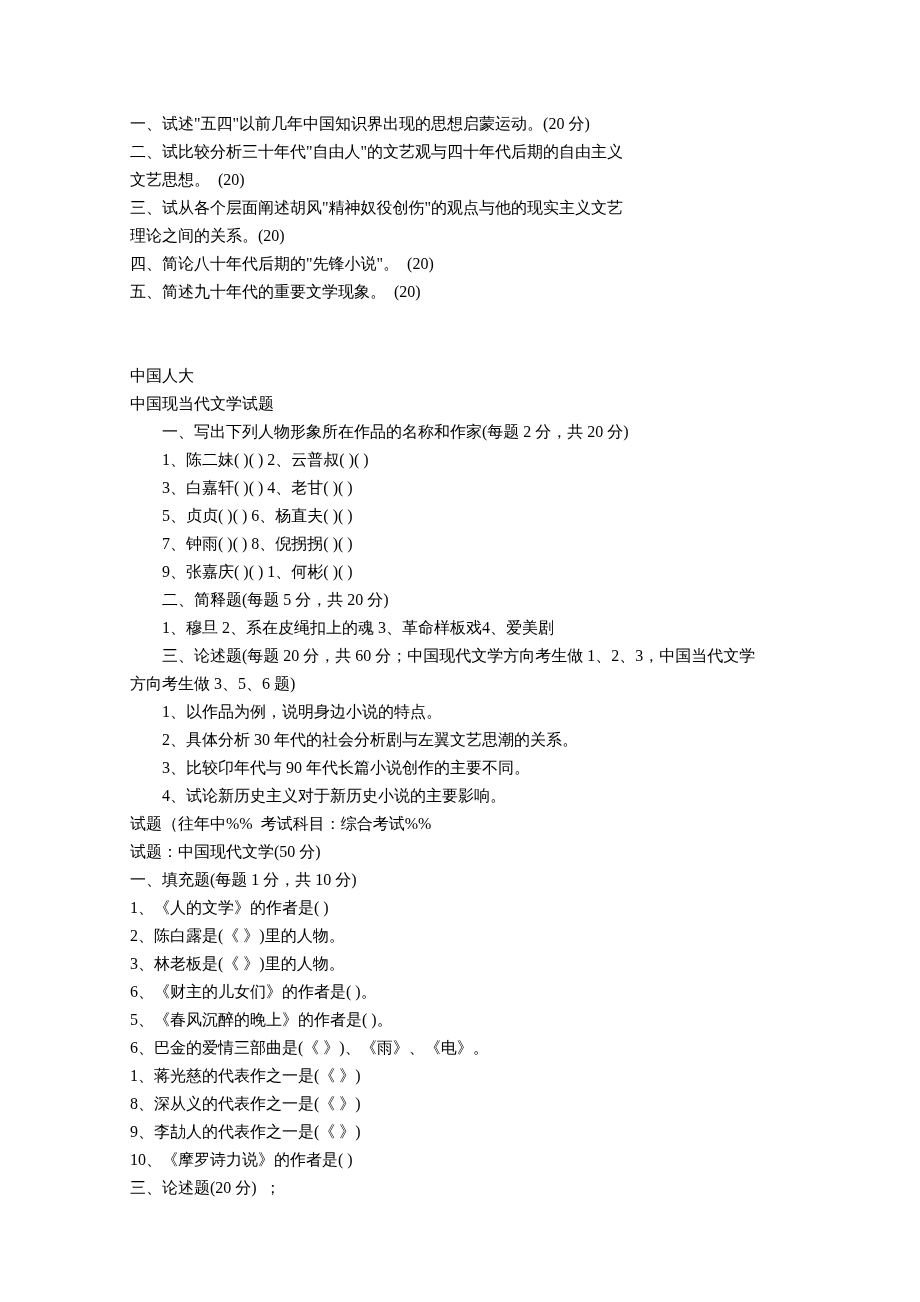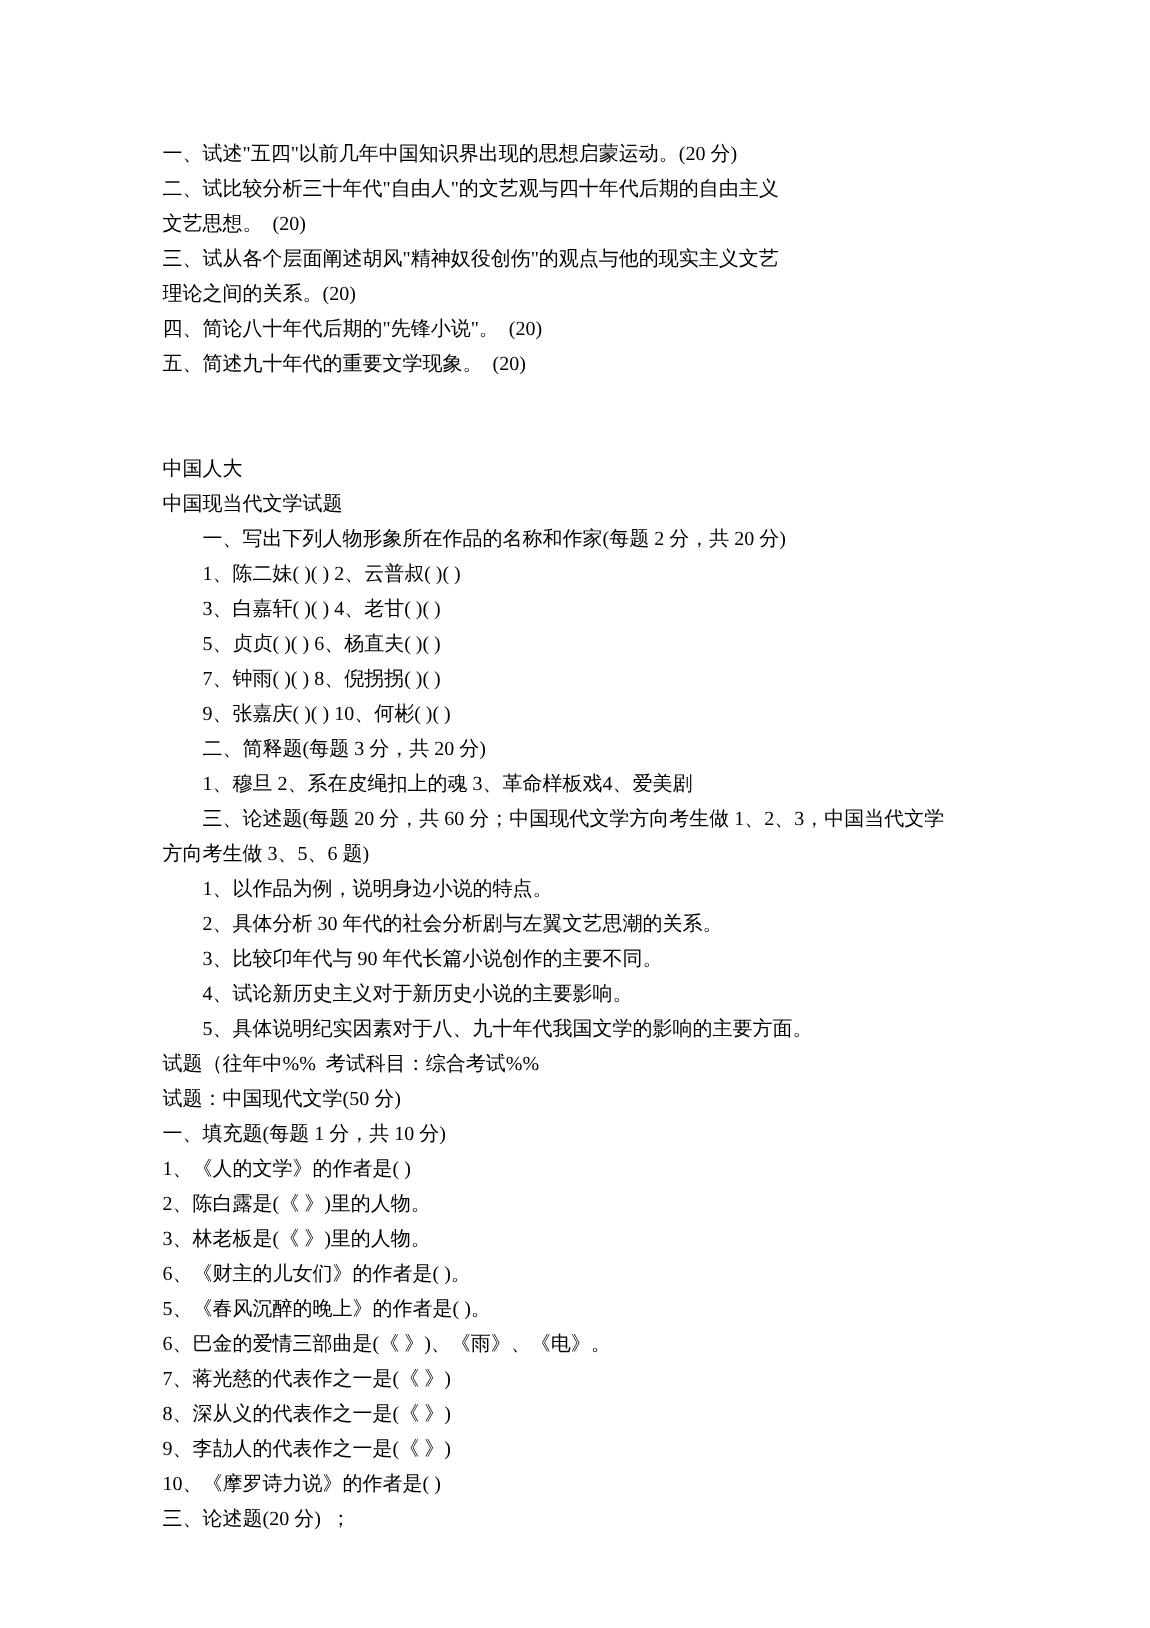--- a/index.html
+++ b/index.html
@@ -44,39 +44,38 @@
   <div class="gap"></div>
   <div class="gap"></div>
 
   <div class="line">中国人大</div>
   <div class="line">中国现当代文学试题</div>
   <div class="line indent">一、写出下列人物形象所在作品的名称和作家(每题 2 分，共 20 分)</div>
   <div class="line indent">1、陈二妹( )( ) 2、云普叔( )( )</div>
   <div class="line indent">3、白嘉轩( )( ) 4、老甘( )( )</div>
   <div class="line indent">5、贞贞( )( ) 6、杨直夫( )( )</div>
   <div class="line indent">7、钟雨( )( ) 8、倪拐拐( )( )</div>
-  <div class="line indent">9、张嘉庆( )( ) 10、何彬( )( )</div>
-  <div class="line indent">二、简释题(每题 3 分，共 20 分)</div>
+  <div class="line indent">9、张嘉庆( )( ) 1、何彬( )( )</div>
+  <div class="line indent">二、简释题(每题 5 分，共 20 分)</div>
   <div class="line indent">1、穆旦 2、系在皮绳扣上的魂 3、革命样板戏4、爱美剧</div>
   <div class="line indent">三、论述题(每题 20 分，共 60 分；中国现代文学方向考生做 1、2、3，中国当代文学</div>
   <div class="line">方向考生做 3、5、6 题)</div>
   <div class="line indent">1、以作品为例，说明身边小说的特点。</div>
   <div class="line indent">2、具体分析 30 年代的社会分析剧与左翼文艺思潮的关系。</div>
   <div class="line indent">3、比较卬年代与 90 年代长篇小说创作的主要不同。</div>
   <div class="line indent">4、试论新历史主义对于新历史小说的主要影响。</div>
-  <div class="line indent">5、具体说明纪实因素对于八、九十年代我国文学的影响的主要方面。</div>
 
   <div class="line">试题（往年中%%  考试科目：综合考试%%</div>
   <div class="line">试题：中国现代文学(50 分)</div>
   <div class="line">一、填充题(每题 1 分，共 10 分)</div>
   <div class="line">1、《人的文学》的作者是( )</div>
   <div class="line">2、陈白露是(《 》)里的人物。</div>
   <div class="line">3、林老板是(《 》)里的人物。</div>
   <div class="line">6、《财主的儿女们》的作者是( )。</div>
   <div class="line">5、《春风沉醉的晚上》的作者是( )。</div>
   <div class="line">6、巴金的爱情三部曲是(《 》)、《雨》、《电》。</div>
-  <div class="line">7、蒋光慈的代表作之一是(《 》)</div>
+  <div class="line">1、蒋光慈的代表作之一是(《 》)</div>
   <div class="line">8、深从义的代表作之一是(《 》)</div>
   <div class="line">9、李劼人的代表作之一是(《 》)</div>
   <div class="line">10、《摩罗诗力说》的作者是( )</div>
   <div class="line">三、论述题(20 分)  ；</div>
 
 </div>
 
 </body></html>

